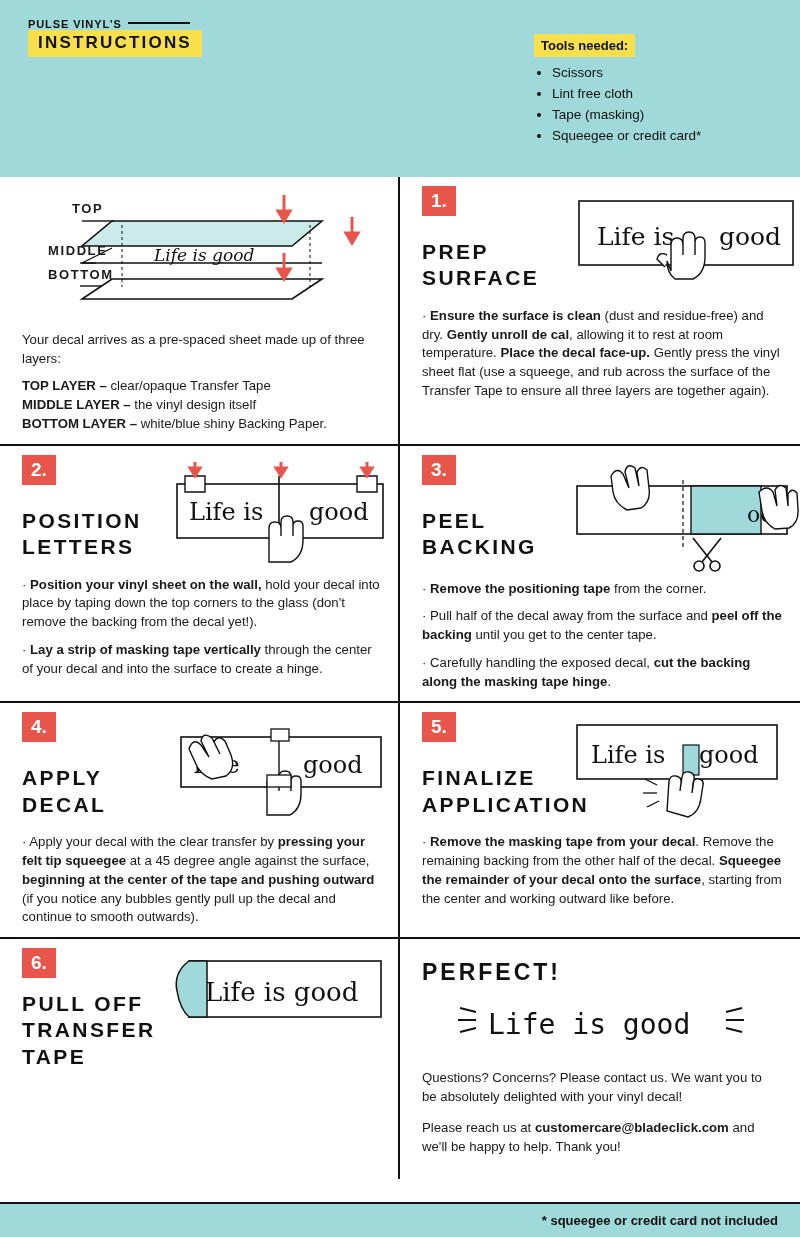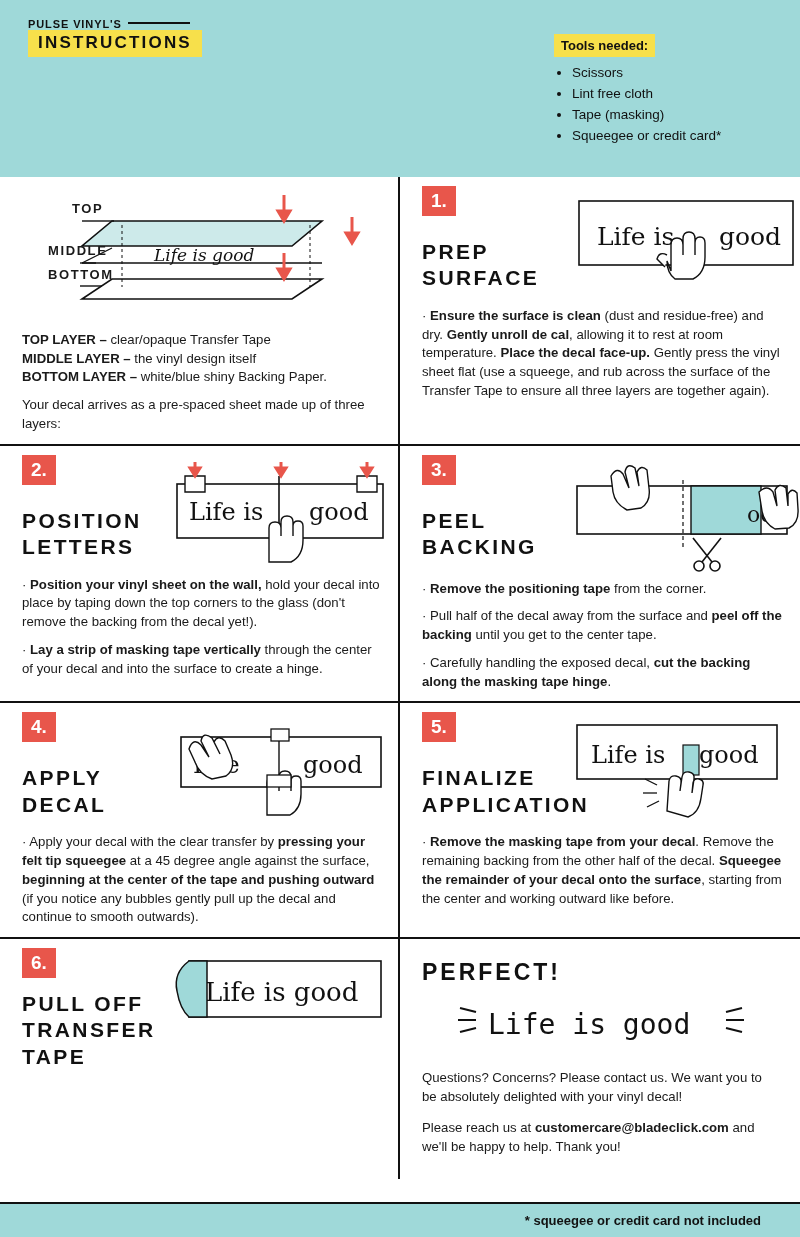--- a/index.html
+++ b/index.html
@@ -61,21 +61,21 @@
     padding: 3px 10px 4px 10px;
   }
   .subtitle {
     font-size: 17px;
     font-weight: bold;
     letter-spacing: 2.2px;
     color: #111;
   }
   .tools {
     position: absolute;
-    right: 16px;
+    right: 36px;
     top: 34px;
     width: 230px;
     margin-left: 32px;
   }
   .tools-title-wrap {
     display: inline-block;
     background: #f7e04b;
     padding: 2px 7px 3px 7px;
   }
   .tools-title {
@@ -166,21 +166,21 @@
   
   .footer {
     position: absolute;
     left: 0; right: 0; bottom: 0;
     height: 35px;
     background: #9fd9d9;
     border-top: 2px solid #111;
     display: flex;
     align-items: center;
     justify-content: flex-end;
-    padding-right: 39px;
+    padding-right: 22px;
     box-sizing: border-box;
   }
   .footer-note {
     font-size: 13px;
     font-weight: bold;
     color: #111;
   }
 
   .perfect-title {
     font-size: 23px;
@@ -256,26 +256,26 @@
             <line x1="60" y1="30" x2="92" y2="30" stroke="#111" stroke-width="1.4"></line>
             <line x1="58" y1="72" x2="74" y2="72" stroke="#111" stroke-width="1.4"></line>
             <line x1="58" y1="95" x2="80" y2="95" stroke="#111" stroke-width="1.4"></line>
           </svg>
         </div>
         <div style="position:absolute;left:72px;top:24px;" class="layer-labels">TOP</div>
         <div style="position:absolute;left:48px;top:66px;" class="layer-labels">MIDDLE</div>
         <div style="position:absolute;left:48px;top:90px;" class="layer-labels">BOTTOM</div>
 
         <div class="body-text" style="margin-top:22px;">
+          <p>Your decal arrives as a pre-spaced sheet made up of three layers:</p>
           <p>
             <b>TOP LAYER –</b><span> clear/opaque Transfer Tape</span><br>
             <b>MIDDLE LAYER –</b><span> the vinyl design itself</span><br>
             <b>BOTTOM LAYER –</b><span> white/blue shiny Backing Paper.</span>
           </p>
-          <p>Your decal arrives as a pre-spaced sheet made up of three layers:</p>
         </div>
       </div>
 
       <div class="cell">
         <div class="step-head">
           <div class="head-col">
             <span class="step-num">1.</span>
             <div class="step-title">
               <span>PREP</span><br>
               <span>SURFACE</span>

